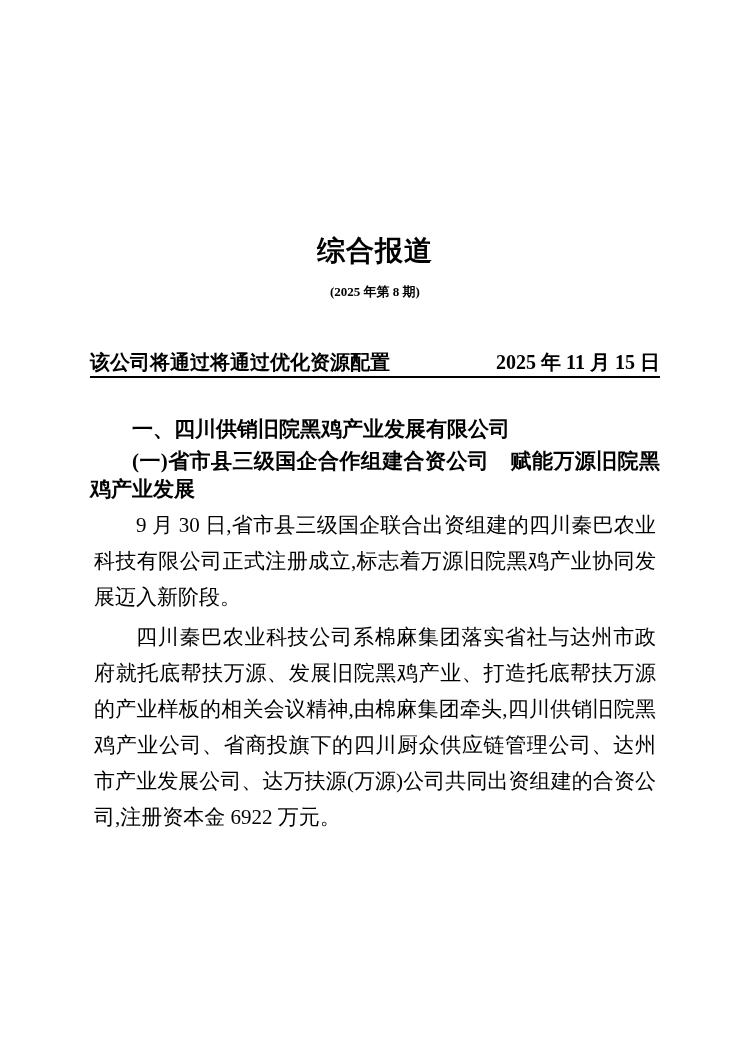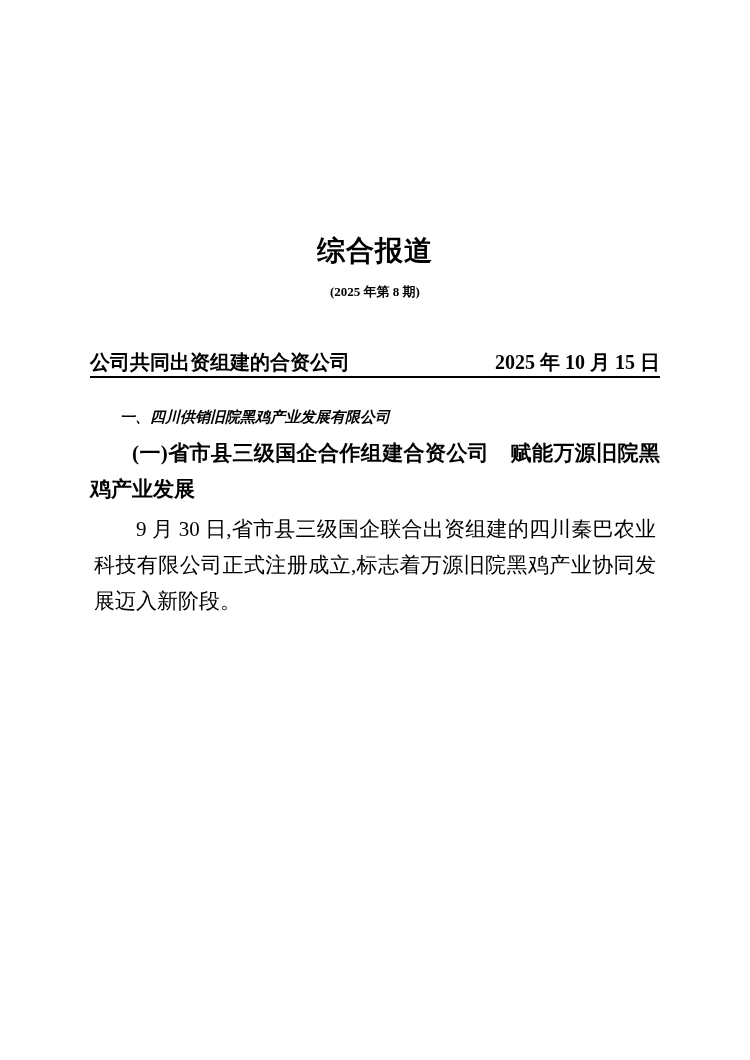--- a/index.html
+++ b/index.html
@@ -41,33 +41,32 @@
     display: flex;
     justify-content: space-between;
     align-items: baseline;
     font-size: 20px;
     line-height: 25px;
     font-weight: bold;
     border-bottom: 2px solid #000000;
     padding-bottom: 1px;
   }
   .sec-heading {
-    margin: 21px 0 0 0;
+    margin: 33px 0 0 0;
     font-family: "Liberation Sans", sans-serif;
-    font-size: 15px;
+    font-size: 21px;
     line-height: 36px;
     font-weight: bold;
     text-indent: 2em;
     text-align: justify;
-    font-style: italic;
   }
   .sub-heading {
     margin: 0;
     font-size: 21px;
-    line-height: 36px;
+    line-height: 28px;
     font-weight: bold;
     text-indent: 2em;
     text-align: justify;
   }
   .body-para {
     margin: 4px;
     font-size: 21px;
     line-height: 36px;
     font-weight: normal;
     text-indent: 2em;
@@ -77,25 +76,26 @@
 </head>
 <body>
 
 <div class="page">
 
   <h1 class="doc-title">综合报道</h1>
 
   <div class="doc-issue">(2025 年第 8 期)</div>
 
   <div class="editor-row">
-    <span class="editor-label">公司共同出资组建的合资公司</span>
-    <span class="date-label">2025 年 10 月 15 日</span>
+    <span class="editor-label">该公司将通过将通过优化资源配置</span>
+    <span class="date-label">2025 年 11 月 15 日</span>
   </div>
 
   <h2 class="sec-heading">一、四川供销旧院黑鸡产业发展有限公司</h2>
 
   <h3 class="sub-heading">(一)省市县三级国企合作组建合资公司　赋能万源旧院黑鸡产业发展</h3>
 
   <p class="body-para">9 月 30 日,省市县三级国企联合出资组建的四川秦巴农业科技有限公司正式注册成立,标志着万源旧院黑鸡产业协同发展迈入新阶段。</p>
 
+  <p class="body-para">四川秦巴农业科技公司系棉麻集团落实省社与达州市政府就托底帮扶万源、发展旧院黑鸡产业、打造托底帮扶万源的产业样板的相关会议精神,由棉麻集团牵头,四川供销旧院黑鸡产业公司、省商投旗下的四川厨众供应链管理公司、达州市产业发展公司、达万扶源(万源)公司共同出资组建的合资公司,注册资本金 6922 万元。</p>
 
 
 </div>
 
 </body></html>

